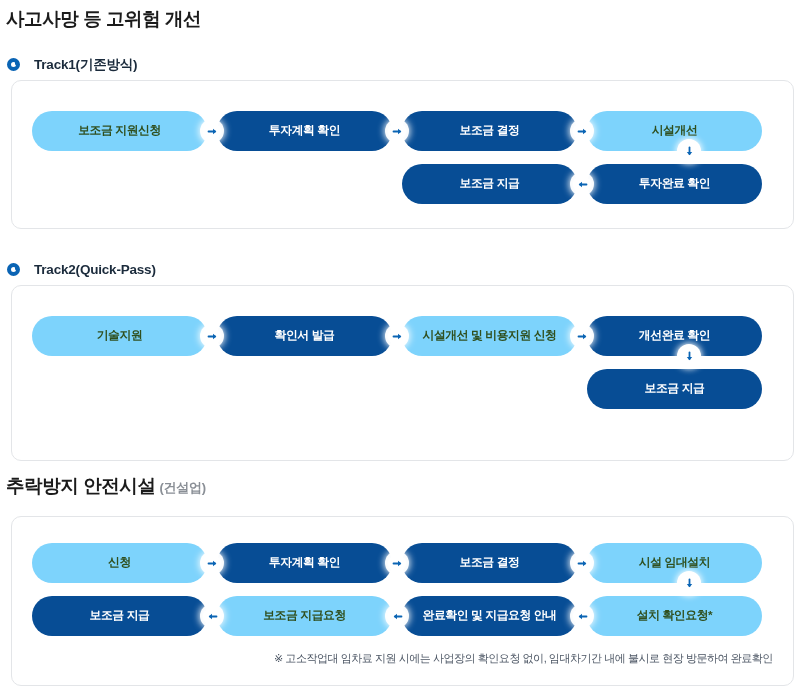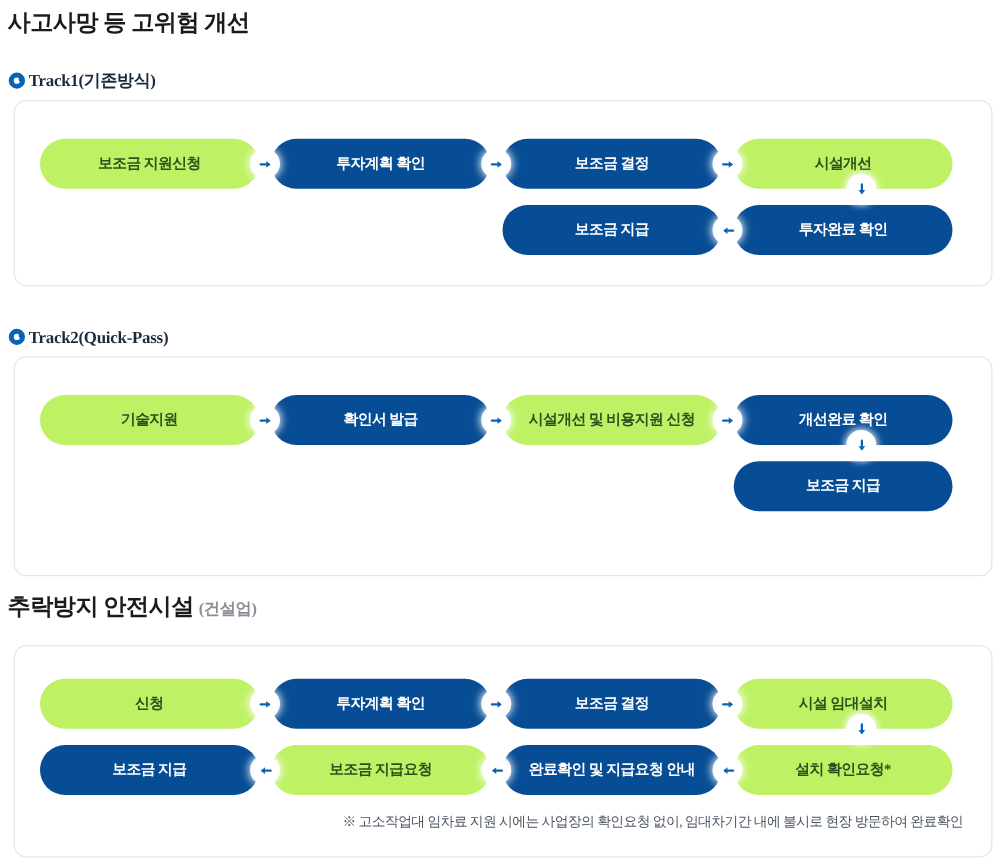--- a/index.html
+++ b/index.html
@@ -15,21 +15,20 @@
     color: #222222;
     overflow: hidden;
     position: relative;
   }
 
   .page {
     position: relative;
     width: 805px;
     height: 693px;
     box-sizing: border-box;
-    font-family: Liberation Serif, serif;
   }
 
   
   .section-title {
     font-size: 18.5px;
     font-weight: 700;
     color: #1b1b1b;
     letter-spacing: -0.4px;
     line-height: 1;
     position: absolute;
@@ -40,21 +39,21 @@
     color: #8a8f96;
     letter-spacing: -0.3px;
     margin-left: 4px;
   }
 
   
   .track-label {
     position: absolute;
     display: flex;
     align-items: center;
-    gap: 3px;
+    gap: 14px;
     font-size: 13.5px;
     font-weight: 700;
     color: #1b2b3c;
     letter-spacing: -0.2px;
     line-height: 1;
   }
   .ring-icon {
     width: 13px;
     height: 13px;
     border-radius: 50%;
@@ -101,21 +100,21 @@
     align-items: center;
     justify-content: center;
     font-size: 11.8px;
     font-weight: 700;
     letter-spacing: -0.4px;
     white-space: nowrap;
     position: relative;
     z-index: 1;
   }
   .pill.green {
-    background: #bef264;
+    background: #7dd3fc;
     color: #2f4f1e;
   }
   .pill.blue {
     background: #074d95;
     color: #ffffff;
   }
   .pill.empty {
     background: transparent;
   }
 

